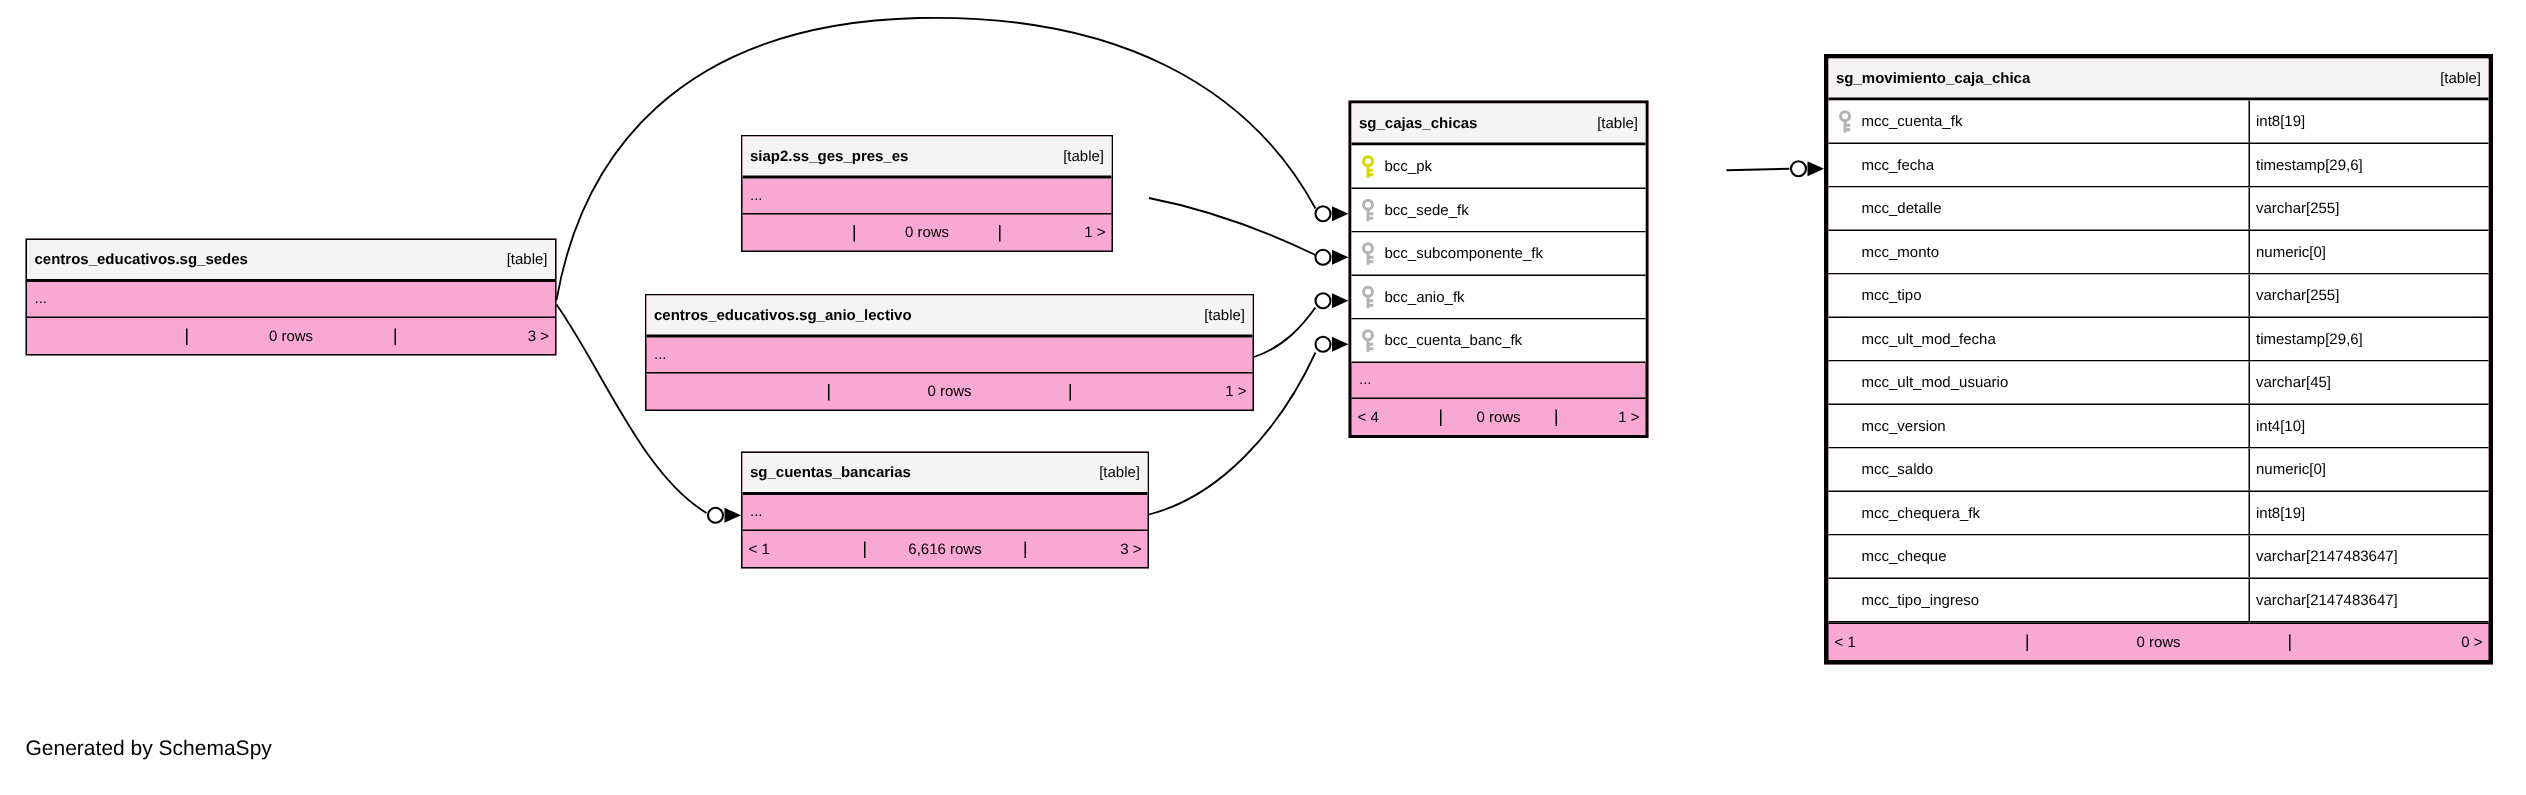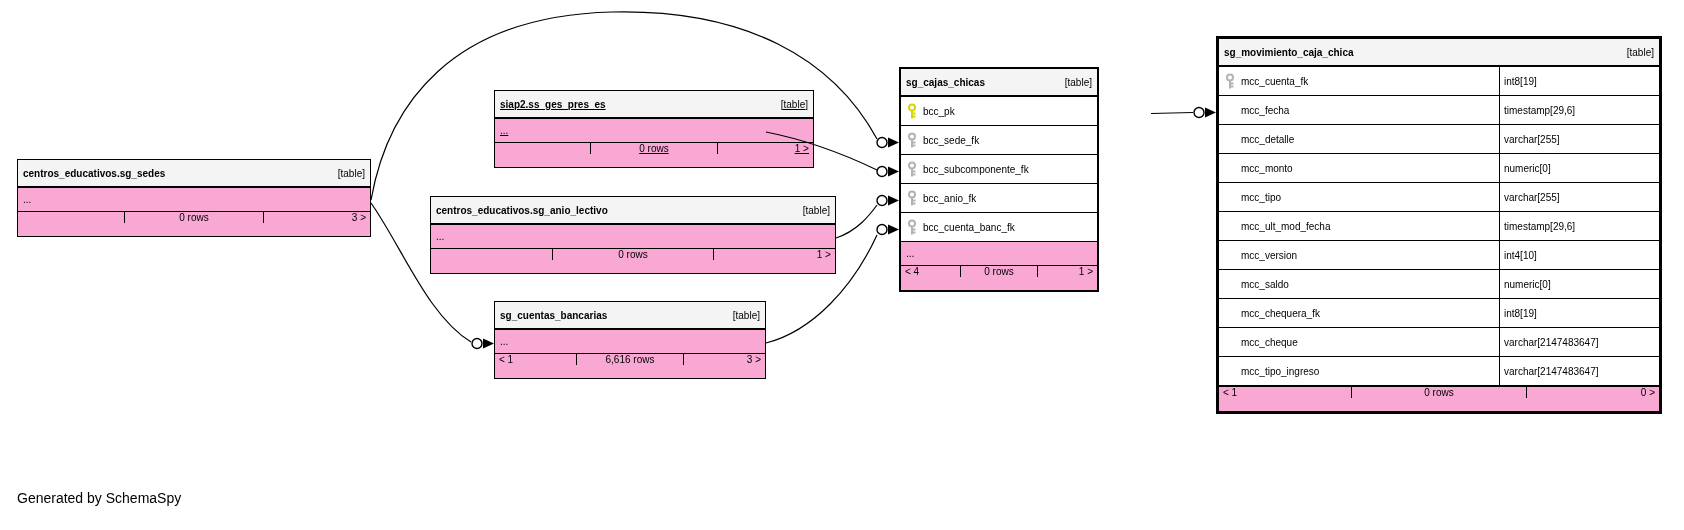--- a/index.html
+++ b/index.html
@@ -30,21 +30,21 @@
   }
   .key-slot { width:22px; display:flex; align-items:center; justify-content:center; flex:0 0 22px; }
   .col-name { flex:1; white-space:nowrap; }
   .col-type {
     width:160px; flex:0 0 160px; align-self:stretch; display:flex; align-items:center;
     border-left:1px solid #000; padding-left:4px; box-sizing:border-box; white-space:nowrap;
   }
 
   .tbl-ellipsis { height:23px; display:flex; align-items:center; padding-left:5px; box-sizing:border-box; }
 
-  .tbl-footer { display:flex; height:25px; border-top:1px solid #000; box-sizing:border-box; align-items:flex-start; }
+  .tbl-footer { display:flex; height:25px; border-top:1px solid #000; box-sizing:border-box; align-items:center; }
   .f-left  { width:30%; display:flex; align-items:center; padding-left:4px; box-sizing:border-box; }
   .f-center{ width:40%; display:flex; align-items:center; justify-content:center;
              border-left:1px solid #000; border-right:1px solid #000; box-sizing:border-box; }
   .f-right { width:30%; display:flex; align-items:center; justify-content:flex-end; padding-right:4px; box-sizing:border-box; }
 
   .footer-note { position:absolute; left:17px; top:490px; font-size:14px; }
 </style>
 </head>
 <body>
 
@@ -81,21 +81,21 @@
       <span class="tbl-badge">[table]</span>
     </div>
     <div class="tbl-ellipsis">...</div>
     <div class="tbl-footer">
       <span class="f-left"></span>
       <span class="f-center">0 rows</span>
       <span class="f-right">3 &gt;</span>
     </div>
   </div>
 
-  <div class="tbl" style="left:494px; top:90px; width:320px;text-decoration:underline;">
+  <div class="tbl" style="left:494px; top:90px; width:248px;">
     <div class="tbl-header">
       <span class="tbl-title">siap2.ss_ges_pres_es</span>
       <span class="tbl-badge">[table]</span>
     </div>
     <div class="tbl-ellipsis">...</div>
     <div class="tbl-footer">
       <span class="f-left"></span>
       <span class="f-center">0 rows</span>
       <span class="f-right">1 &gt;</span>
     </div>
@@ -225,20 +225,25 @@
           <span class="col-name">mcc_tipo</span>
           <span class="col-type">varchar[255]</span>
         </div>
         <div class="col-row">
           <span class="key-slot"></span>
           <span class="col-name">mcc_ult_mod_fecha</span>
           <span class="col-type">timestamp[29,6]</span>
         </div>
         <div class="col-row">
           <span class="key-slot"></span>
+          <span class="col-name">mcc_ult_mod_usuario</span>
+          <span class="col-type">varchar[45]</span>
+        </div>
+        <div class="col-row">
+          <span class="key-slot"></span>
           <span class="col-name">mcc_version</span>
           <span class="col-type">int4[10]</span>
         </div>
         <div class="col-row">
           <span class="key-slot"></span>
           <span class="col-name">mcc_saldo</span>
           <span class="col-type">numeric[0]</span>
         </div>
         <div class="col-row">
           <span class="key-slot"></span>

